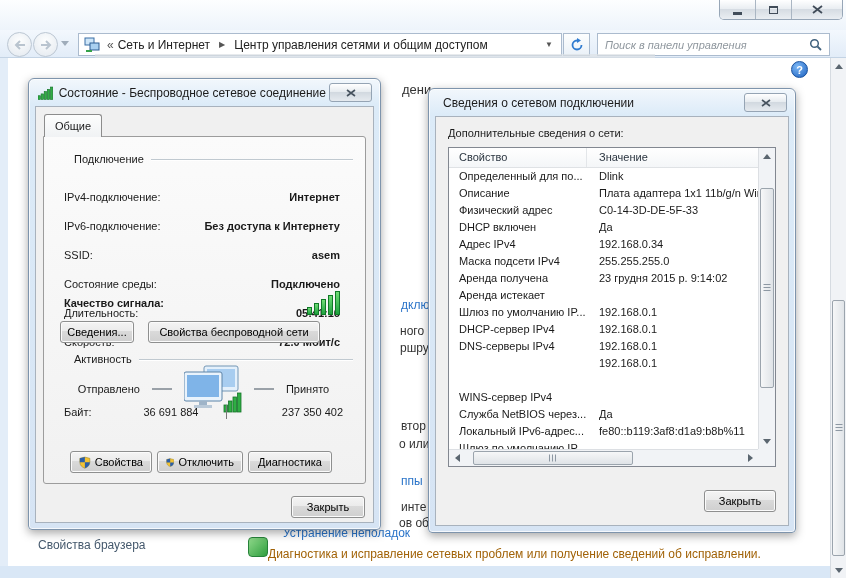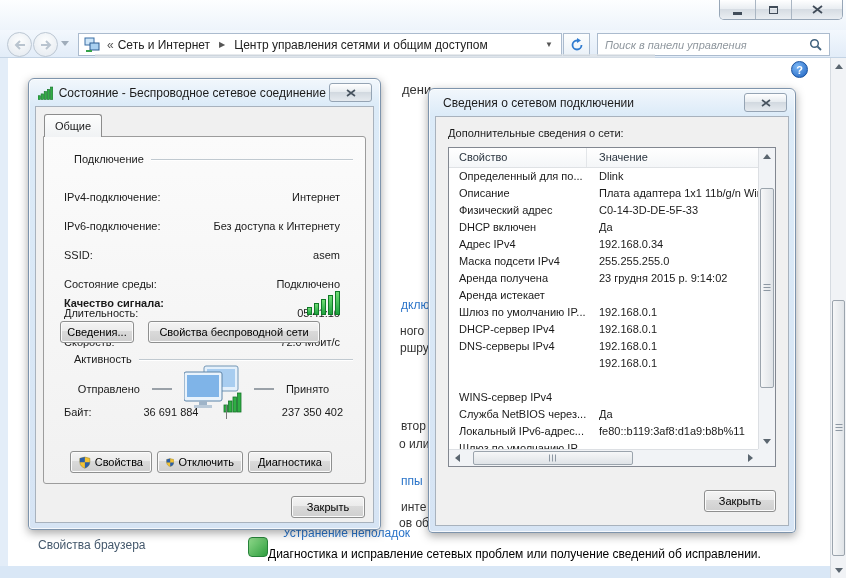--- a/index.html
+++ b/index.html
@@ -66,21 +66,21 @@
 
   
   .bgfrag { position:absolute; font-size:12px; color:#333; white-space:nowrap; }
   .bgfrag.link { color:#2a74c9; }
   .blur-strip { position:absolute; left:95px; top:54px; width:560px; height:4px; background:#dde1e5; opacity:.7; }
   .blur-box { position:absolute; left:100px; top:61px; width:85px; height:15px; background:#d6e7f9; }
   .bg-bottomlink { position:absolute; left:30px; top:480px; font-size:12px; color:#44586c; }
   .bg-trouble { position:absolute; left:275px; top:468px; font-size:12px; color:#2a74c9; }
   .bg-greenico { position:absolute; left:240px; top:479px; width:20px; height:20px; border-radius:4px;
                  background:linear-gradient(135deg,#8fd98a,#2f9e3f); border:1px solid #27823a; }
-  .bg-diagtext { position:absolute; left:260px; top:489px; font-size:12px; color:#000000; }
+  .bg-diagtext { position:absolute; left:260px; top:489px; font-size:12px; color:#a16207; }
 
   
   .dialog { position:absolute; background:linear-gradient(#f2f7fc,#dcebf8 26px,#d6e4f4);
             border:1px solid #7e94ac; border-radius:6px 6px 4px 4px;
             box-shadow:0 3px 10px rgba(0,0,0,.35), inset 0 0 0 1px rgba(255,255,255,.75); z-index:10; }
   .dlg-title { position:absolute; left:0; top:0; right:54px; height:27px; display:flex; align-items:center;
                gap:6px; padding-left:9px; font-size:12px; color:#1c1c1c; white-space:nowrap; overflow:hidden; }
   .dlg-close { position:absolute; top:4px; right:8px; width:43px; height:19px;
                border:1px solid #95a4b4; border-radius:3px;
                background:linear-gradient(#ffffff,#e7ecf0 45%,#d2d9e0 50%,#e5eaef);
@@ -95,21 +95,21 @@
   .tab { position:absolute; left:8px; top:7px; width:58px; height:23px; z-index:2;
          background:linear-gradient(#fdfdfd,#f0f2f4); border:1px solid #8c8c8c; border-bottom:none;
          border-radius:3px 3px 0 0; font-size:11px; display:flex; align-items:center; justify-content:center; }
   .tabpage { position:absolute; left:7px; right:7px; top:29px; height:348px;
              background:linear-gradient(#fbfbfb,#f1f1f1); border:1px solid #9c9c9c; border-radius:0 3px 3px 3px; }
   .group-hdr { position:absolute; left:10px; right:12px; display:flex; align-items:center; gap:7px; font-size:11px;margin-left:20px; }
   .etch { flex:1; height:0; border-top:1px solid #c0c9d0; box-shadow:0 1px 0 #fff; }
   .conn-rows { position:absolute; left:10px; right:25px; top:40px; }
   .conn-row { display:flex; height:19px; align-items:center; font-size:11px;margin-top:10px; }
   .conn-label { padding-left:10px; }
-  .conn-value { flex:1; text-align:right; }
+  .conn-value { flex:1; text-align:right;font-weight:bold; }
   .signal-row { position:absolute; left:10px; right:25px; top:152px; height:28px; display:flex;
                 align-items:center; font-size:11px;font-weight:bold; }
   .signal-row .lbl { padding-left:10px; }
   .sigbars { margin-left:auto; display:flex; align-items:flex-end; gap:2px; }
   .sigbars i { display:block; width:5px; background:linear-gradient(#6fdc74,#1fa23f); border:1px solid #107a27; }
   .btnrow1 { position:absolute; left:16px; top:184px; display:flex; gap:14px; }
   .hdr2 { top:216px; }
   .activity-row { position:absolute; left:10px; right:12px; top:224px; height:56px;
                   display:flex; align-items:center; justify-content:center; gap:12px; font-size:11px; }
   .dashline { width:20px; height:2px; background:#9aa1a8; }

